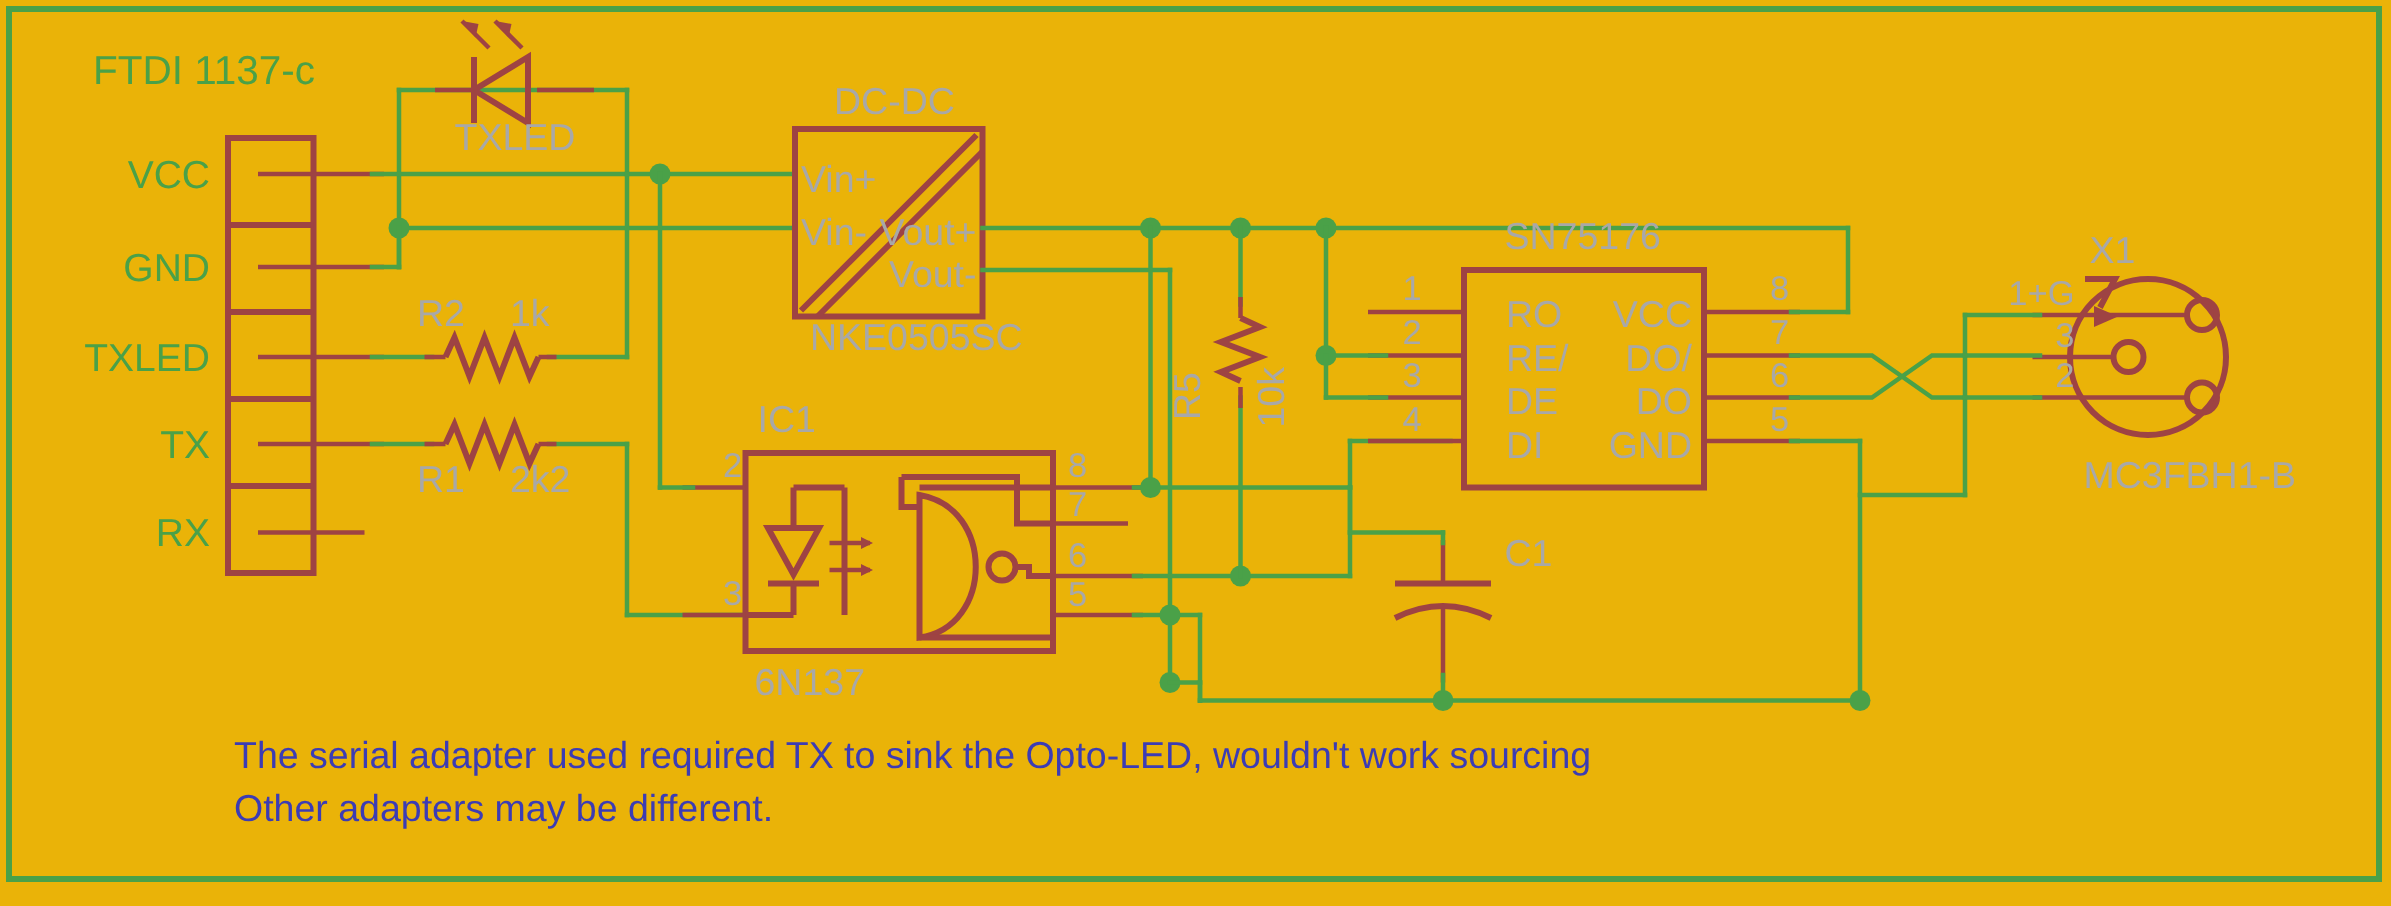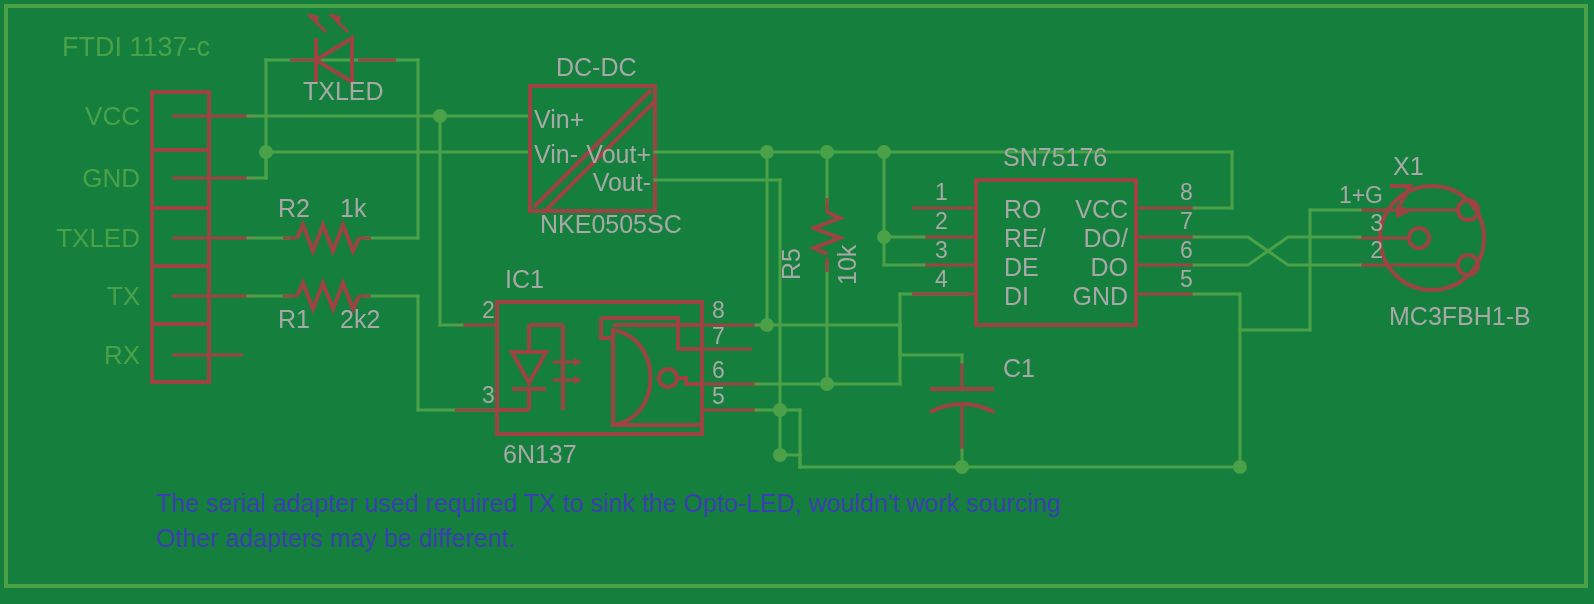--- a/index.html
+++ b/index.html
@@ -1,18 +1,18 @@
 <!DOCTYPE html>
 <html><head>
 <meta charset="utf-8">
 <style>
   html,body{margin:0;padding:0;background:#ffffff;}
   body{width:1594px;height:604px;overflow:hidden;
        font-family:"Liberation Sans", sans-serif;}
-  #sheet{position:relative;width:1594px;height:604px;background:#15803d;}
+  #sheet{position:relative;width:1594px;height:604px;background:#eab308;}
   svg{display:block;}
   .wire{stroke:#4aa148;stroke-width:3;fill:none;stroke-linecap:square;}
   .part{stroke:#9e4343;stroke-width:4;fill:none;stroke-linejoin:miter;stroke-linecap:butt;}
   .pinstub{stroke:#9e4343;stroke-width:3;fill:none;}
   .junction{fill:#4aa148;}
   .frame{stroke:#4aa148;stroke-width:4;fill:none;}
   text{font-family:"Liberation Sans", sans-serif;}
   .t-green{fill:#4aa148;}
   .t-gray{fill:#a8a8a8;}
   .t-blue{fill:#3c3cb4;}

